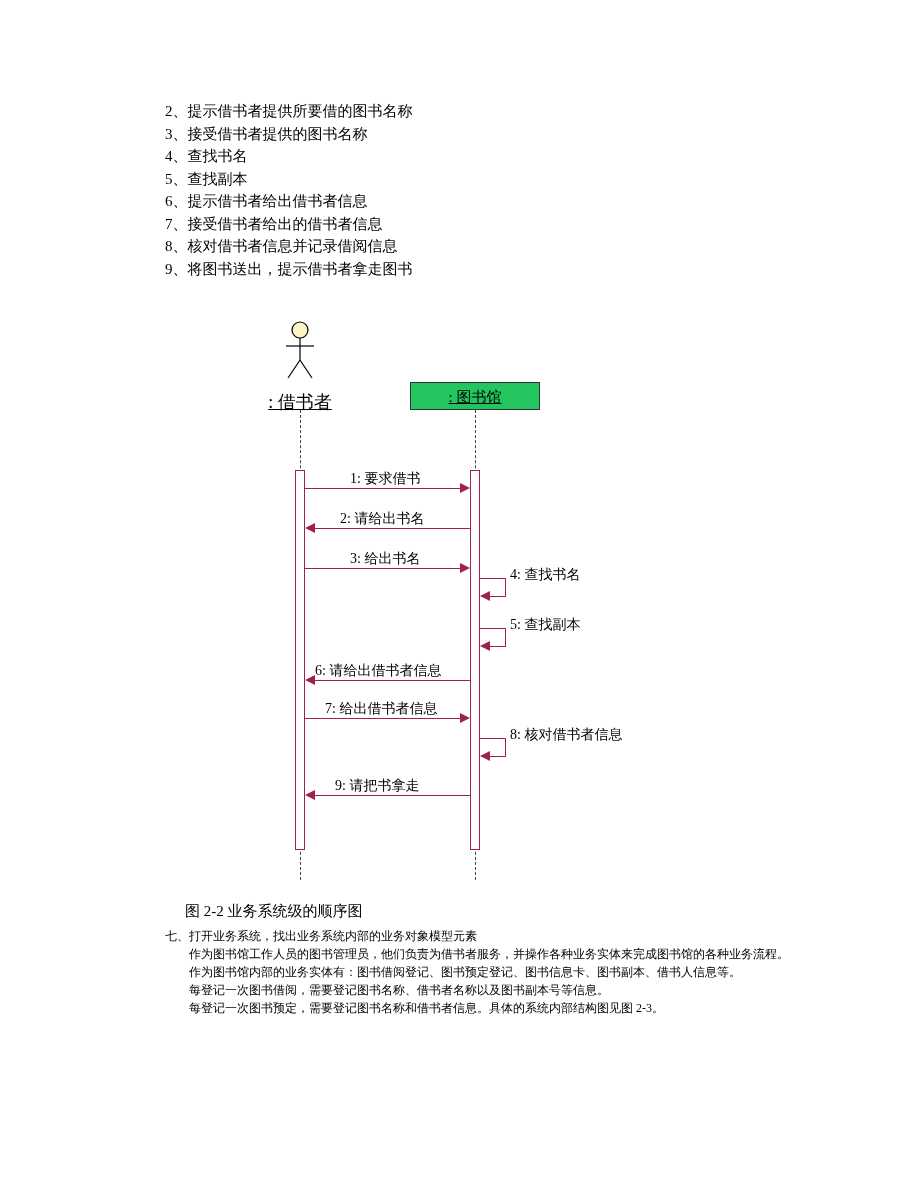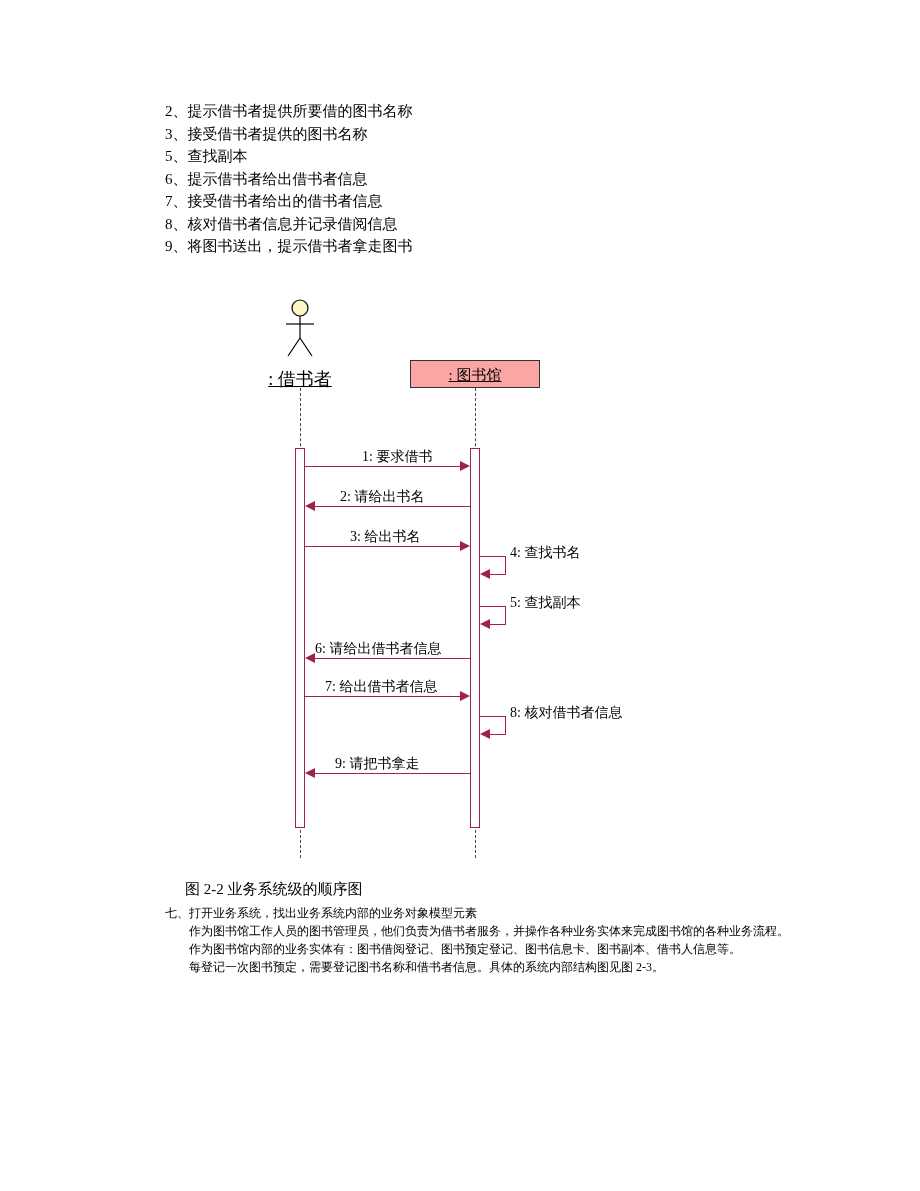--- a/index.html
+++ b/index.html
@@ -36,21 +36,21 @@
       text-decoration: underline;
       font-size: 18px;
       margin-top: 2px;
     }
     .object-box {
       position: absolute;
       left: 200px;
       top: 62px;
       width: 130px;
       height: 28px;
-      background: #fca5a5;
+      background: #22c55e;
       border: 1px solid #333;
       text-align: center;
       line-height: 28px;
       text-decoration: underline;
       font-size: 15px;
     }
     .lifeline {
       position: absolute;
       border-left: 1px dashed #444;
       top: 90px;
@@ -100,20 +100,21 @@
     .para-indent { text-indent: 2em; }
   </style>
 </head>
 <body>
 
 <div class="page">
 
   <div class="steps">
     <div>2、提示借书者提供所要借的图书名称</div>
     <div>3、接受借书者提供的图书名称</div>
+    <div>4、查找书名</div>
     <div>5、查找副本</div>
     <div>6、提示借书者给出借书者信息</div>
     <div>7、接受借书者给出的借书者信息</div>
     <div>8、核对借书者信息并记录借阅信息</div>
     <div>9、将图书送出，提示借书者拿走图书</div>
   </div>
 
   <div class="diagram">
 
     <div class="actor">
@@ -128,21 +129,21 @@
     </div>
 
     <div class="object-box"> : 图书馆</div>
 
     <div class="lifeline" style="left:90px;"></div>
     <div class="lifeline" style="left:265px;"></div>
 
     <div class="activation" style="left:85px; top:150px; height:380px;"></div>
     <div class="activation" style="left:260px; top:150px; height:380px;"></div>
 
-    <div class="msg" style="left:152px; top:148px;">1: 要求借书</div>
+    <div class="msg" style="left:140px; top:148px;">1: 要求借书</div>
     <div class="arrow-line" style="left:95px; top:168px; width:155px;"></div>
     <div class="arrow-head-r" style="left:250px; top:163px;"></div>
 
     <div class="msg" style="left:130px; top:188px;">2: 请给出书名</div>
     <div class="arrow-line" style="left:105px; top:208px; width:155px;"></div>
     <div class="arrow-head-l" style="left:95px; top:203px;"></div>
 
     <div class="msg" style="left:140px; top:228px;">3: 给出书名</div>
     <div class="arrow-line" style="left:95px; top:248px; width:155px;"></div>
     <div class="arrow-head-r" style="left:250px; top:243px;"></div>
@@ -176,15 +177,16 @@
     <div class="msg" style="left:125px; top:455px;">9: 请把书拿走</div>
     <div class="arrow-line" style="left:105px; top:475px; width:155px;"></div>
     <div class="arrow-head-l" style="left:95px; top:470px;"></div>
 
   </div>
 
   <div class="figcaption">图 2-2 业务系统级的顺序图</div>
   <div class="para">七、打开业务系统，找出业务系统内部的业务对象模型元素</div>
   <div class="para para-indent">作为图书馆工作人员的图书管理员，他们负责为借书者服务，并操作各种业务实体来完成图书馆的各种业务流程。</div>
   <div class="para para-indent">作为图书馆内部的业务实体有：图书借阅登记、图书预定登记、图书信息卡、图书副本、借书人信息等。</div>
+  <div class="para para-indent">每登记一次图书借阅，需要登记图书名称、借书者名称以及图书副本号等信息。</div>
   <div class="para para-indent">每登记一次图书预定，需要登记图书名称和借书者信息。具体的系统内部结构图见图 2-3。</div>
 
 </div>
 
 </body></html>

